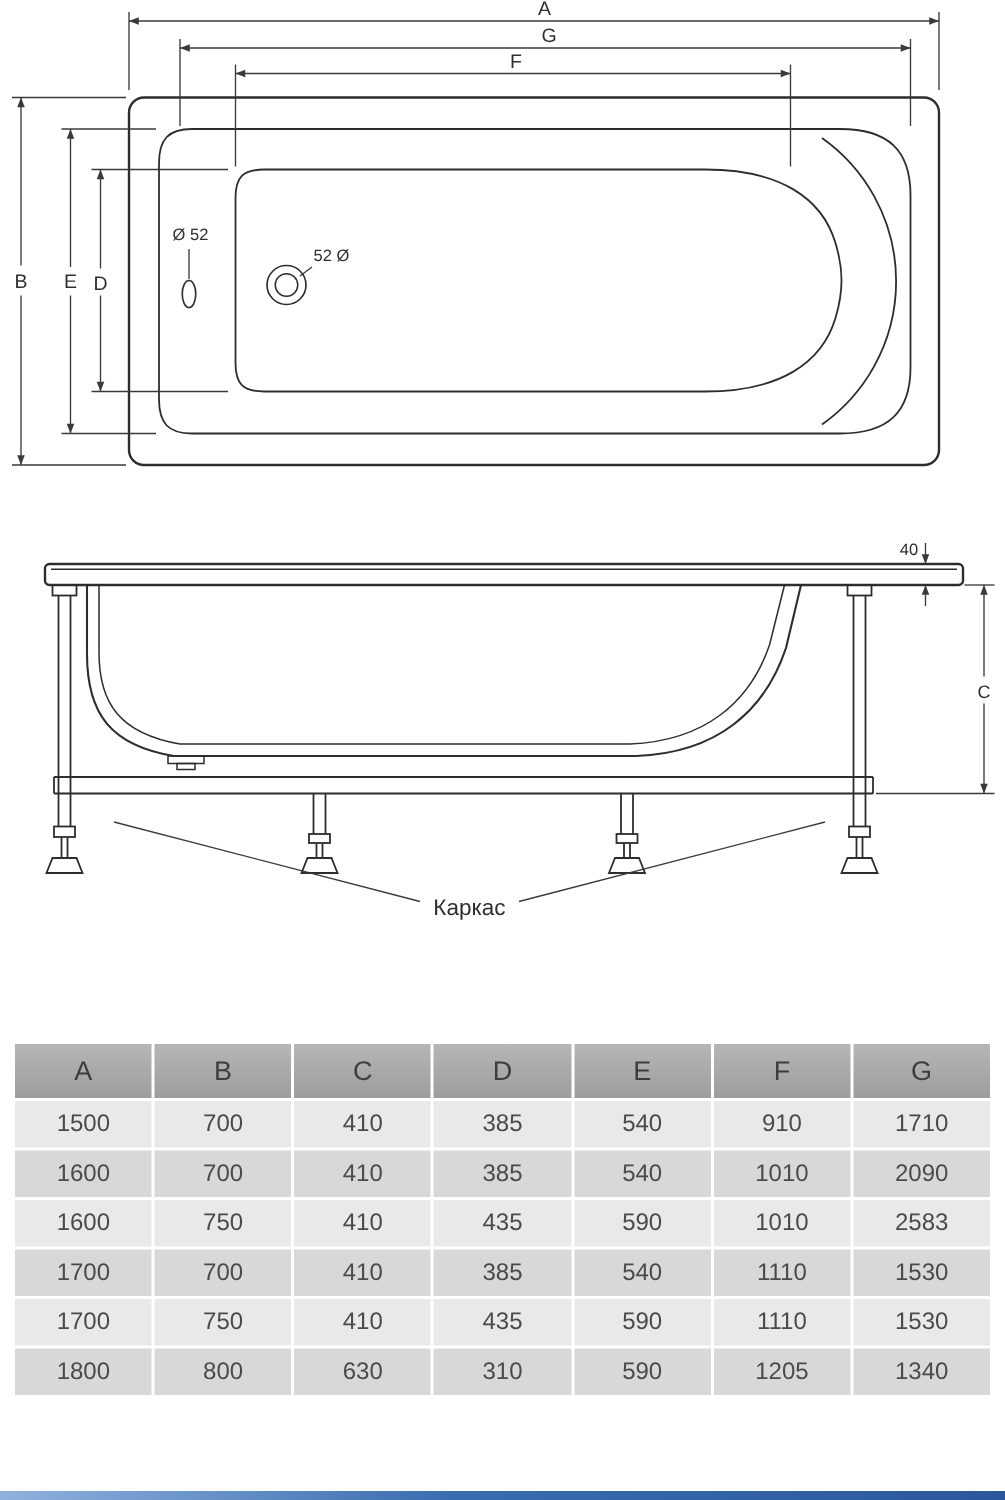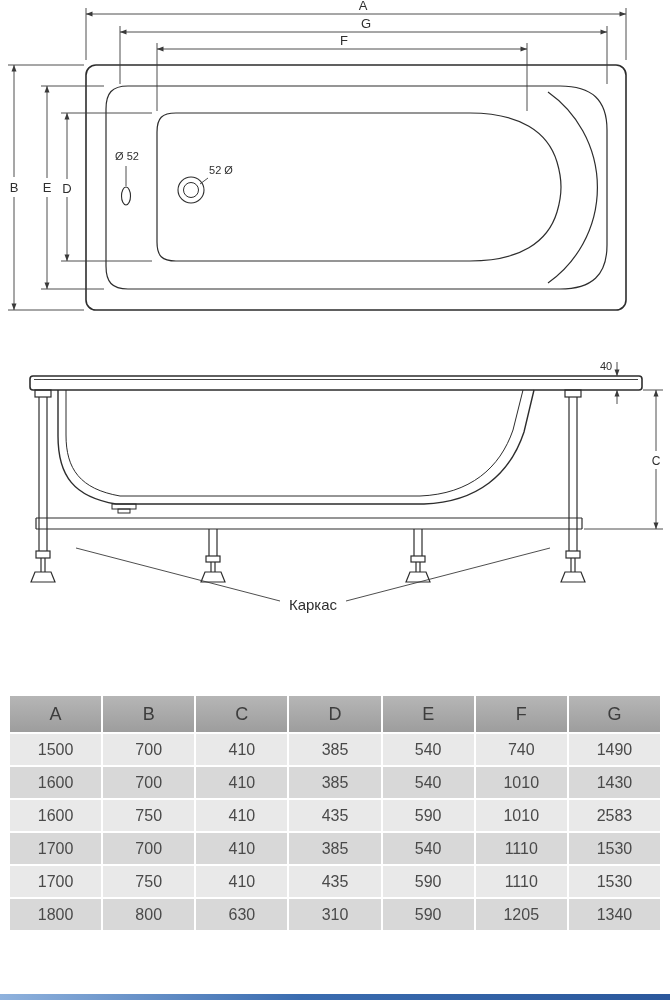--- a/index.html
+++ b/index.html
@@ -229,31 +229,31 @@
           <th>G</th>
         </tr>
       </thead>
       <tbody>
           <tr>
             <td>1500</td>
             <td>700</td>
             <td>410</td>
             <td>385</td>
             <td>540</td>
-            <td>740</td>
-            <td>1490</td>
+            <td>910</td>
+            <td>1710</td>
           </tr>
           <tr>
             <td>1600</td>
             <td>700</td>
             <td>410</td>
             <td>385</td>
             <td>540</td>
             <td>1010</td>
-            <td>1430</td>
+            <td>2090</td>
           </tr>
           <tr>
             <td>1600</td>
             <td>750</td>
             <td>410</td>
             <td>435</td>
             <td>590</td>
             <td>1010</td>
             <td>2583</td>
           </tr>

